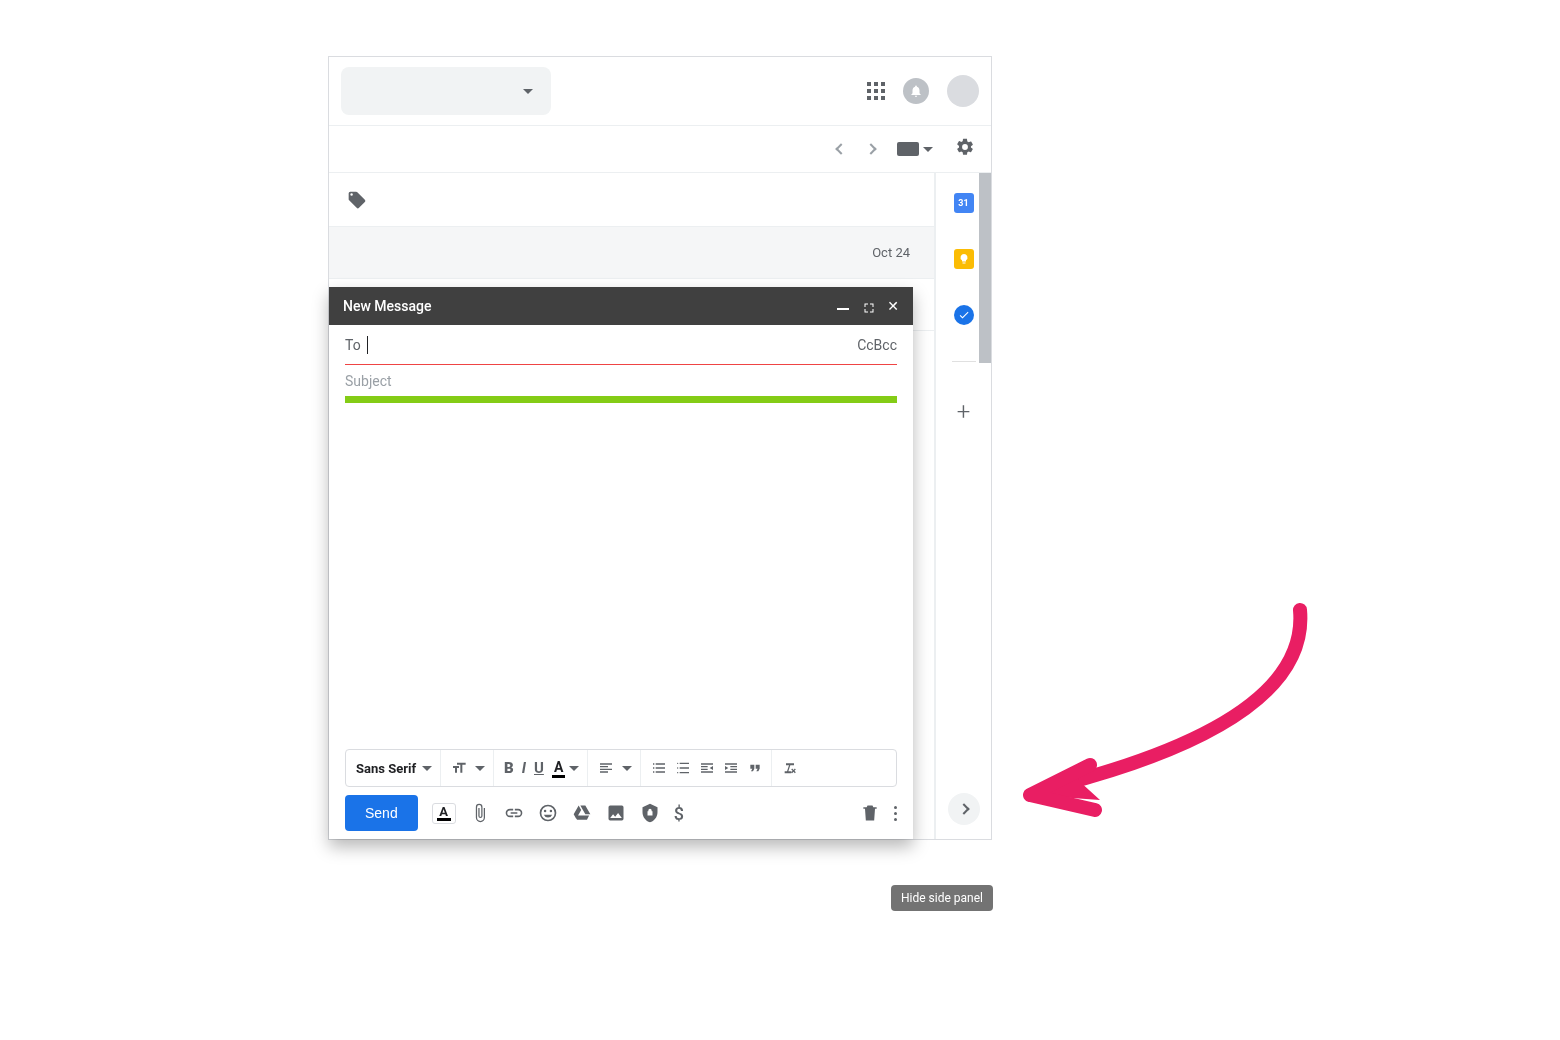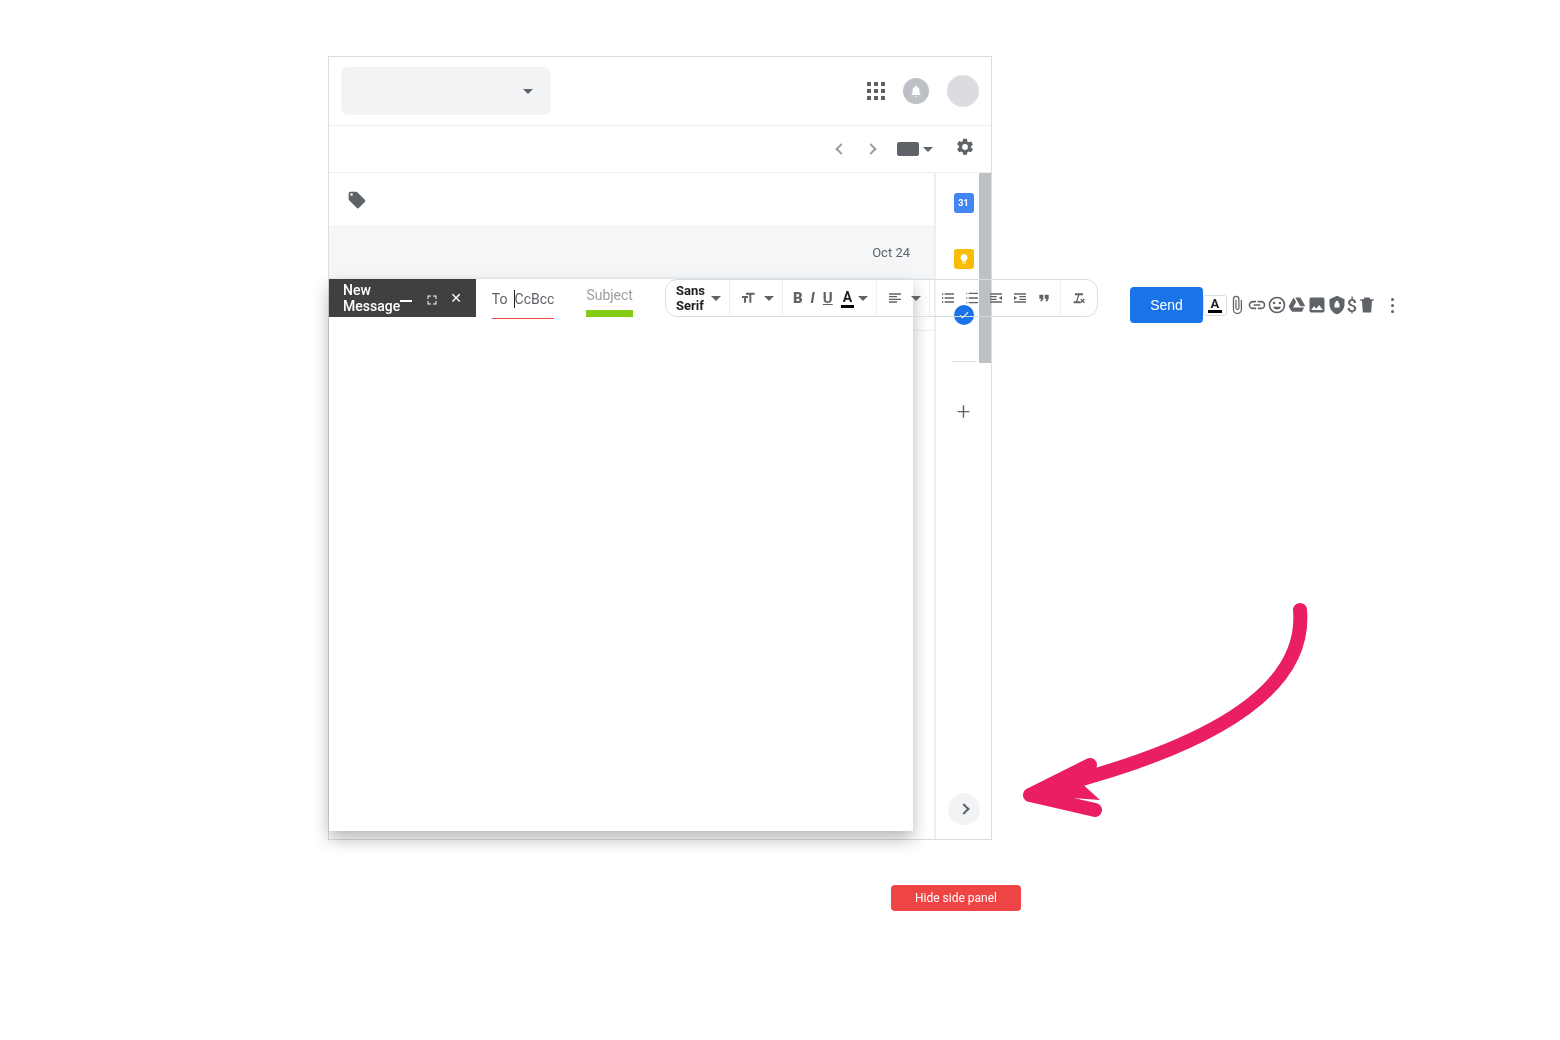--- a/index.html
+++ b/index.html
@@ -147,27 +147,27 @@
   position: absolute;
   bottom: 14px;
   width: 32px; height: 32px;
   border-radius: 50%;
   background: #f1f3f4;
   display: flex; align-items: center; justify-content: center;
 }
 .compose {
   position: absolute;
   left: 0;
-  bottom: 8px;
+  bottom: 0;
   width: 584px;
   height: 552px;
   background: #fff;
   box-shadow: 0 8px 16px rgba(0,0,0,.28);
   display: flex;
-  flex-direction: row;
+  flex-direction: column;
 }
 .compose-header {
   height: 38px;
   background: #404040;
   color: #fff;
   display: flex;
   align-items: center;
   padding: 0 14px;
   font-size: 14px;
   font-weight: 500;
@@ -202,21 +202,21 @@
   margin: 0 16px;
   border-bottom: 7px solid #84cc16;
   font-size: 14px;
   color: #9aa0a6;
 }
 .compose-body { flex: 1; }
 .format-toolbar {
   height: 38px;
   margin: 0 16px;
   border: 1px solid #dadce0;
-  border-radius: 12px;
+  border-radius: 4px;
   display: flex;
   align-items: center;
   padding: 0 2px;
   gap: 2px;
 }
 .ft-seg {
   display: flex;
   align-items: center;
   height: 100%;
   padding: 0 8px;
@@ -229,20 +229,21 @@
 .ft-icon svg { width: 16px; height: 16px; fill: #5f6368; }
 .bold { font-weight: 900; font-size: 15px; color: #5f6368;}
 .italic { font-style: italic; font-weight: 700; font-size: 15px; color: #5f6368;}
 .underline { text-decoration: underline; font-weight: 700; font-size: 15px; color: #5f6368;}
 .textcolor { font-weight: 700; font-size: 14px; color: #202124; border-bottom: 3px solid #000; padding: 0 2px;}
 .compose-footer {
   height: 52px;
   display: flex;
   align-items: center;
   padding: 0 16px;
+  gap: 14px;
 }
 .send-btn {
   height: 36px;
   padding: 0 20px;
   background: #1a73e8;
   color: #fff;
   font-size: 14px;
   font-weight: 500;
   border: none;
   border-radius: 4px;
@@ -254,24 +255,24 @@
 .a-underline {
   display: flex; flex-direction: column; align-items: center;
   border: 1px solid #dadce0; border-radius: 3px; padding: 2px 4px;
 }
 .a-underline .a { font-weight: 700; font-size: 13px; color: #202124; line-height: 12px;}
 .a-underline .bar { width: 14px; height: 3px; background: #000; }
 .tooltip {
   position: absolute;
   left: 562px;
   top: 712px;
-  background: #ef4444;
+  background: #737373;
   color: #fff;
   font-size: 12px;
-  padding: 6px 24px;
+  padding: 6px 10px;
   border-radius: 4px;
   white-space: nowrap;
 }
 .annotation-arrow {
   position: absolute;
   left: 1000px;
   top: 600px;
   width: 320px;
   height: 230px;
   pointer-events: none;

